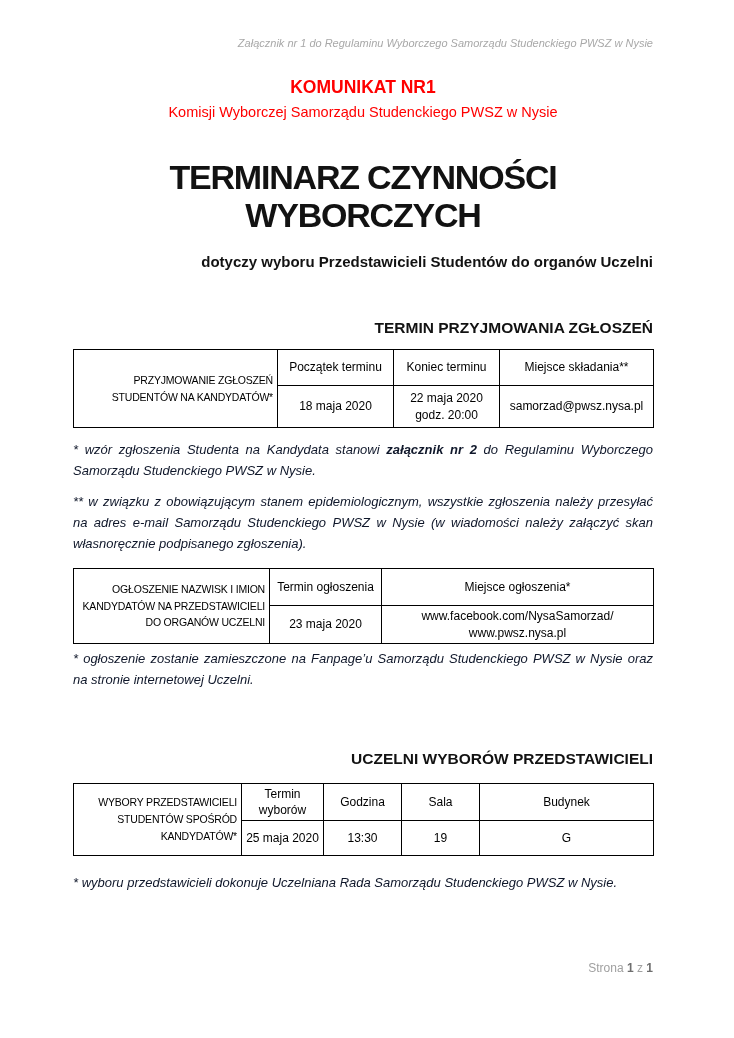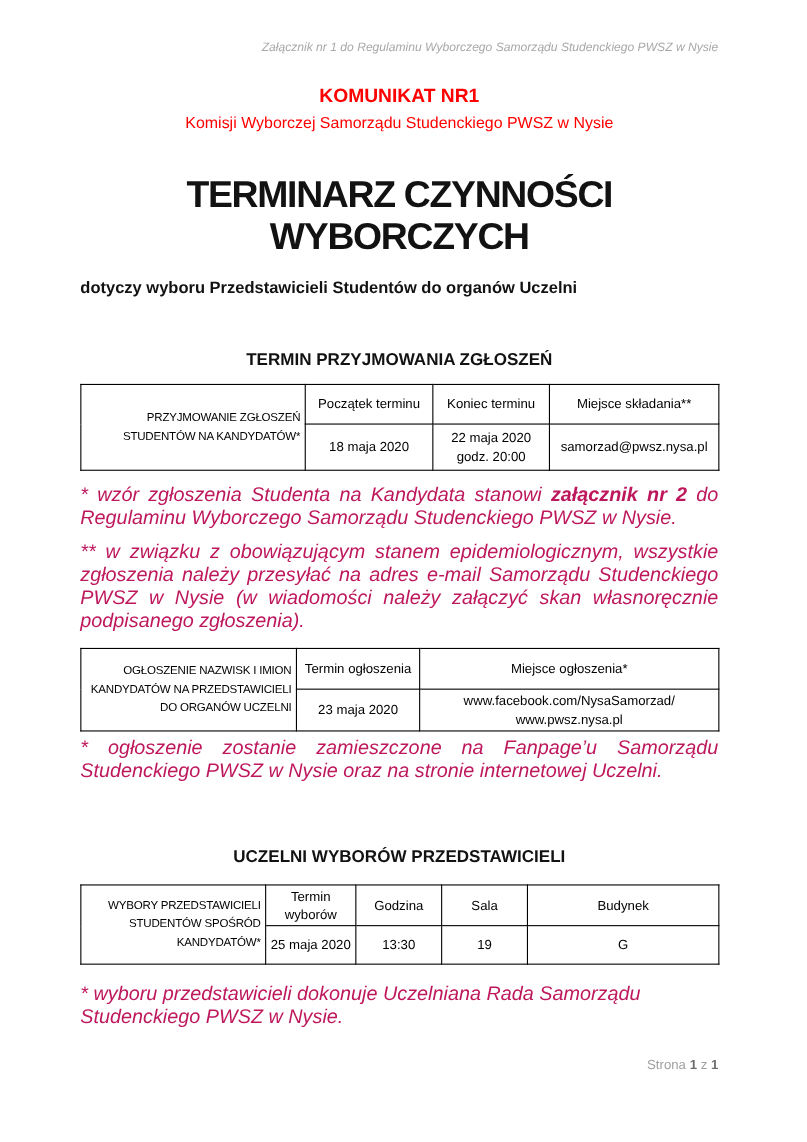--- a/index.html
+++ b/index.html
@@ -27,25 +27,25 @@
   .com-sub {
     margin-top:5px; text-align:center;
     color:#ff0000; font-size:14.5px; line-height:18px; font-weight:500;
   }
   .main-title {
     margin-top:37px; text-align:center;
     font-size:34px; line-height:38px; font-weight:bold; letter-spacing:-1.2px;
     color:#121212;
   }
   .main-sub {
-    margin-top:18px; text-align:left;
+    margin-top:18px; text-align:right;
     font-size:15px; line-height:19px; font-weight:bold; color:#121212;
   }
   .section-heading {
-    text-align:center; font-size:15.5px; line-height:19px;
+    text-align:right; font-size:15.5px; line-height:19px;
     font-weight:bold; color:#121212;
   }
   .sh1 { margin-top:47px; }
   .sh2 { margin-top:50px; }
   .sh3 { margin-top:59px; }
 
   table {
     width:580px; border-collapse:collapse; table-layout:fixed;
     background:#fff;
   }
@@ -59,22 +59,22 @@
     white-space:pre-line;
   }
   td.lbl { font-size:10.5px; letter-spacing:-0.2px; line-height:1.6;text-align:right; }
   td.th  { font-size:12px; line-height:1.35; }
   td.val { font-size:12px; line-height:1.35; }
   .t1 tr.hdr td { height:36px; }  .t1 tr.dat td { height:42px; }
   .t2 tr.hdr td { height:37px; }  .t2 tr.dat td { height:38px; }
   .t3 tr.hdr td { height:35px; }  .t3 tr.dat td { height:35px; }
 
   .fn {
-    font-size:18px; line-height:21px;
-    font-style:italic; text-align:justify; color:#be185d;
+    font-size:13px; line-height:21px;
+    font-style:italic; text-align:justify; color:#0f172a;
   }
   .fn b { font-weight:bold; }
   .fn1 { margin-top:11px; }
   .fn2 { margin-top:10px; }
   .fn3 { margin-top:4px; }
   .fn4 { margin-top:16px; text-align:left; }
 
   .page-footer {
     position:absolute; top:961px; right:81px;
     font-size:12px; line-height:15px; color:#a0a0a0;

